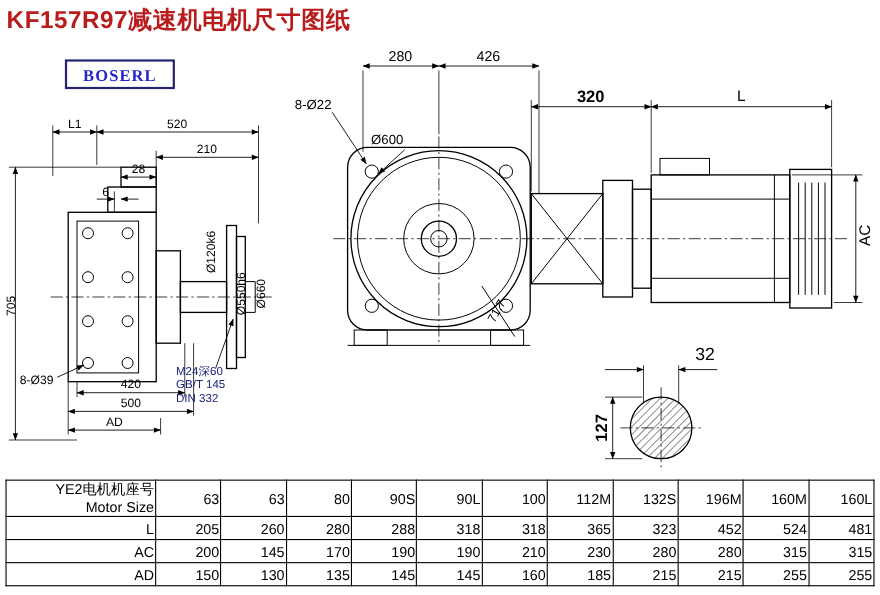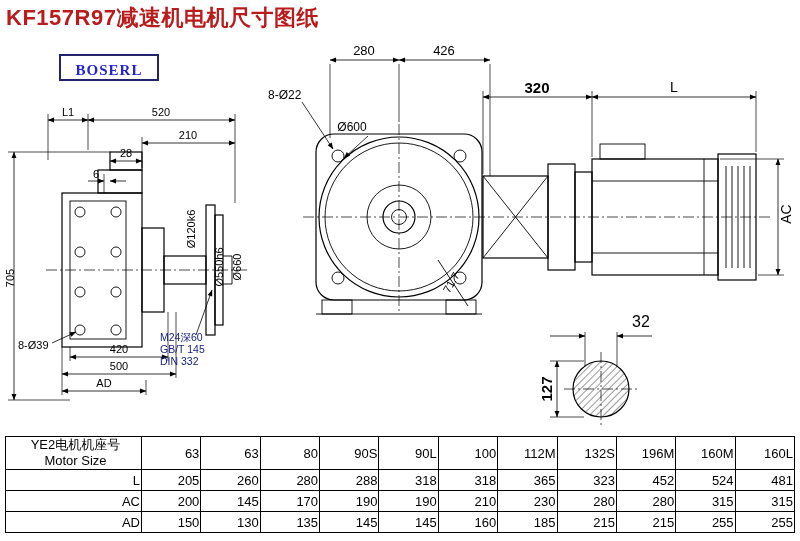--- a/index.html
+++ b/index.html
@@ -18,21 +18,21 @@
   svg .navy{fill:#1a237e;font-size:10.5px}
   svg .o{fill:none;stroke:#000;stroke-width:1.2}
   svg .f{fill:none;stroke:#000;stroke-width:.9}
   svg .dim{fill:none;stroke:#000;stroke-width:.8}
   svg .ext{fill:none;stroke:#000;stroke-width:.7}
   svg .cl{fill:none;stroke:#000;stroke-width:.7;stroke-dasharray:11 3 2 3}
   table.dims-table{position:absolute;left:5px;top:436px;width:790px;border-collapse:collapse;
         table-layout:fixed;font-size:13px;background:#fff}
   table.dims-table td{border:1px solid #000;text-align:right;height:21px;padding:0 1px;overflow:hidden}
   table.dims-table tr.hdr td{height:33px}
-  table.dims-table td.hcell{text-align:center;padding-left:5px;line-height:1.2}
+  table.dims-table td.hcell{text-align:right;padding-left:5px;line-height:1.2}
 </style>
 </head>
 <body>
 
 <div class="screen">
 
   <div class="title">KF157R97减速机电机尺寸图纸</div>
   <div class="logo">
     <span>BOSERL</span>
   </div>

